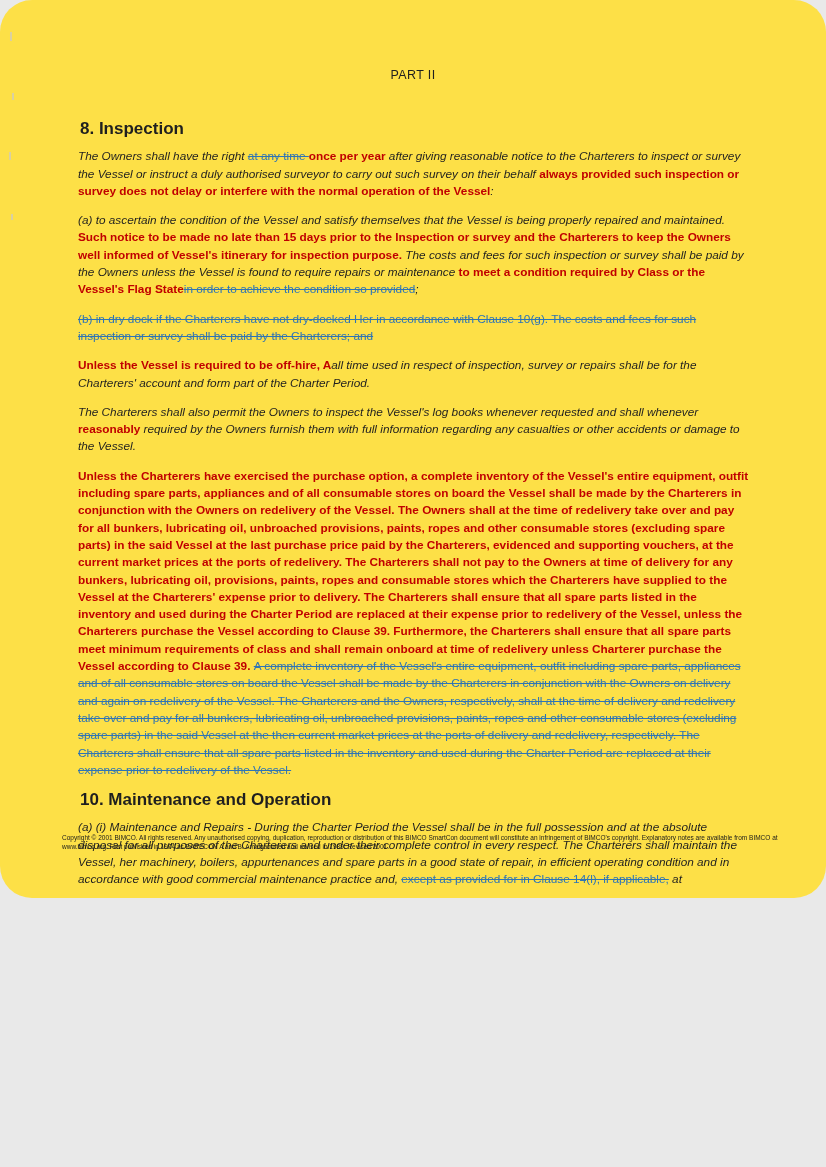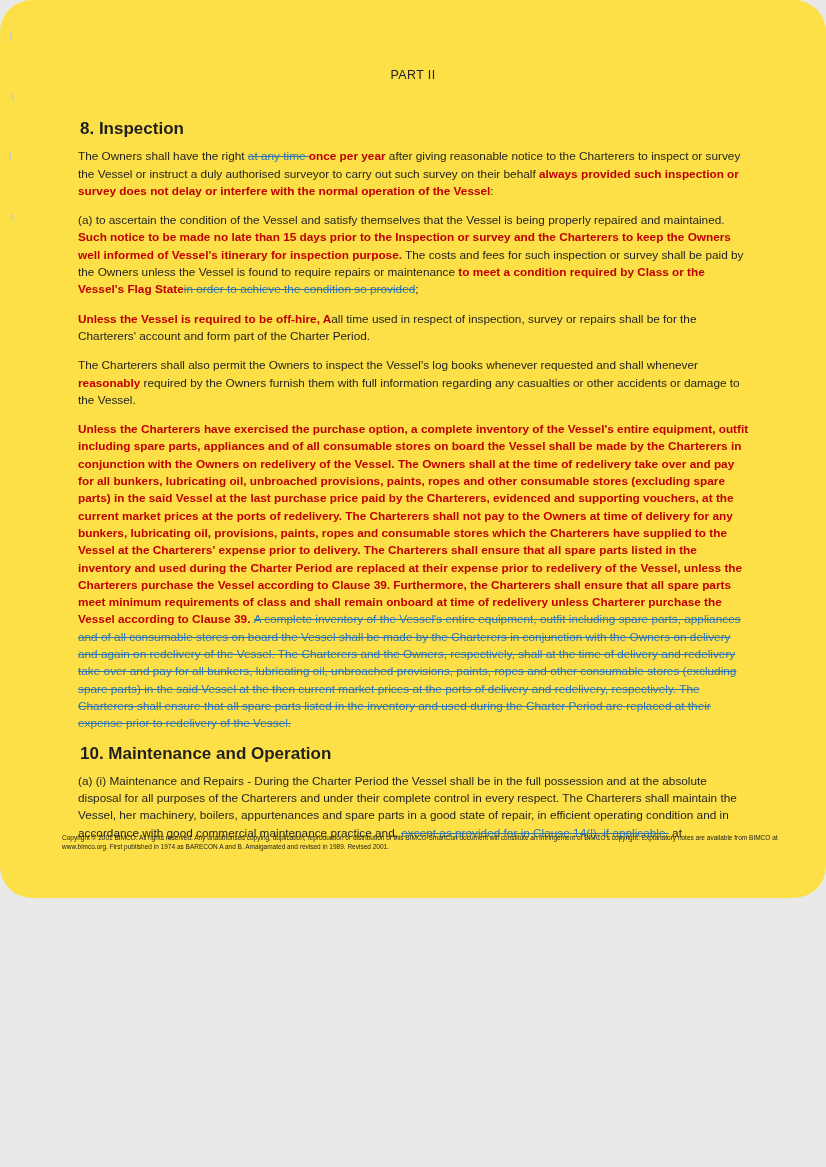--- a/index.html
+++ b/index.html
@@ -13,21 +13,21 @@
     position:absolute;top:68px;left:0;width:100%;text-align:center;
     font-size:12.5px;letter-spacing:.4px;color:#1f1f1f;
   }
   .doc{
     position:absolute;left:78px;top:120px;width:672px;
     font-size:11.8px;line-height:17.3px;text-align:left;
   }
   .sec{font-weight:bold;font-size:17px;margin:0 0 11px 2px;}
   .sec.gap{margin-top:3px;}
   p.para{margin:0 0 12px 0;}
-  .run-n{color:#1f1f1f;}
+  .run-n{color:#1f1f1f;font-style:italic;}
   .run-a{color:#c00000;font-weight:bold;}
   .run-d{color:#2e74b5;text-decoration:line-through;text-decoration-thickness:1px;}
   .footer{
     position:absolute;left:62px;width:748px;bottom:47px;
     font-size:6.5px;line-height:8.5px;color:#1a1a1a;
   }
   
   .artifact{position:absolute;background:#c9c9c9;opacity:.7;}
   .a1{left:10px;top:32px;width:2px;height:9px;}
   .a2{left:12px;top:93px;width:2px;height:7px;}
@@ -45,20 +45,21 @@
   <div class="artifact a3"></div>
   <div class="artifact a4"></div>
 
   <div class="part-title">PART II</div>
 
   <div class="doc">
 
   <div class="sec">8. Inspection</div>
       <p class="para"><span class="run-n">The Owners shall have the right </span><span class="run-d">at any time </span><span class="run-a"> once per year</span><span class="run-n"> after giving reasonable notice to the Charterers to inspect or survey the Vessel or instruct a duly authorised surveyor to carry out such survey on their behalf </span><span class="run-a">always provided such inspection or survey does not delay or interfere with the normal operation of the Vessel</span><span class="run-n">:</span></p>
       <p class="para"><span class="run-n">(a) to ascertain the condition of the Vessel and satisfy themselves that the Vessel is being properly repaired and maintained. </span><span class="run-a">Such notice to be made no late than 15 days prior to the Inspection or survey and the Charterers to keep the Owners well informed of Vessel's itinerary for inspection purpose.</span><span class="run-n"> The costs and fees for such inspection or survey shall be paid by the Owners unless the Vessel is found to require repairs or maintenance </span><span class="run-a">to meet a condition required by Class or the Vessel's Flag State</span><span class="run-d">in order to achieve the condition so provided</span><span class="run-n">;</span></p>
+      <p class="para"><span class="run-d">(b) in dry dock if the Charterers have not dry-docked Her in accordance with Clause 10(g). The costs and fees for such inspection or survey shall be paid by the Charterers; and</span></p>
       <p class="para"><span class="run-a">Unless the Vessel is required to be off-hire, A</span><span class="run-n">all time used in respect of inspection, survey or repairs shall be for the Charterers' account and form part of the Charter Period.</span></p>
       <p class="para"><span class="run-n">The Charterers shall also permit the Owners to inspect the Vessel's log books whenever requested and shall whenever </span><span class="run-a">reasonably</span><span class="run-n"> required by the Owners furnish them with full information regarding any casualties or other accidents or damage to the Vessel.</span></p>
       <p class="para"><span class="run-a">Unless the Charterers have exercised the purchase option, a complete inventory of the Vessel's entire equipment, outfit including spare parts, appliances and of all consumable stores on board the Vessel shall be made by the Charterers in conjunction with the Owners on redelivery of the Vessel. The Owners shall at the time of redelivery take over and pay for all bunkers, lubricating oil, unbroached provisions, paints, ropes and other consumable stores (excluding spare parts) in the said Vessel at the last purchase price paid by the Charterers, evidenced and supporting vouchers, at the current market prices at the ports of redelivery. The Charterers shall not pay to the Owners at time of delivery for any bunkers, lubricating oil, provisions, paints, ropes and consumable stores which the Charterers have supplied to the Vessel at the Charterers' expense prior to delivery. The Charterers shall ensure that all spare parts listed in the inventory and used during the Charter Period are replaced at their expense prior to redelivery of the Vessel, unless the Charterers purchase the Vessel according to Clause 39. Furthermore, the Charterers shall ensure that all spare parts meet minimum requirements of class and shall remain onboard at time of redelivery unless Charterer purchase the Vessel according to Clause 39. </span><span class="run-d">A complete inventory of the Vessel's entire equipment, outfit including spare parts, appliances and of all consumable stores on board the Vessel shall be made by the Charterers in conjunction with the Owners on delivery and again on redelivery of the Vessel. The Charterers and the Owners, respectively, shall at the time of delivery and redelivery take over and pay for all bunkers, lubricating oil, unbroached provisions, paints, ropes and other consumable stores (excluding spare parts) in the said Vessel at the then current market prices at the ports of delivery and redelivery, respectively. The Charterers shall ensure that all spare parts listed in the inventory and used during the Charter Period are replaced at their expense prior to redelivery of the Vessel.</span></p>
       <div class="sec gap">10. Maintenance and Operation</div>
       <p class="para"><span class="run-n">(a)   (i) Maintenance and Repairs - During the Charter Period the Vessel shall be in the full possession and at the absolute disposal for all purposes of the Charterers and under their complete control in every respect. The Charterers shall maintain the Vessel, her machinery, boilers, appurtenances and spare parts in a good state of repair, in efficient operating condition and in accordance with good commercial maintenance practice and, </span><span class="run-d">except as provided for in Clause 14(l), if applicable,</span><span class="run-n"> at</span></p>
     </div>
 
   <div class="stamp-wrap">
     <svg width="72" height="78" viewBox="0 0 72 78">
       <g stroke="#9aa3b2" fill="none" opacity="0.9">

